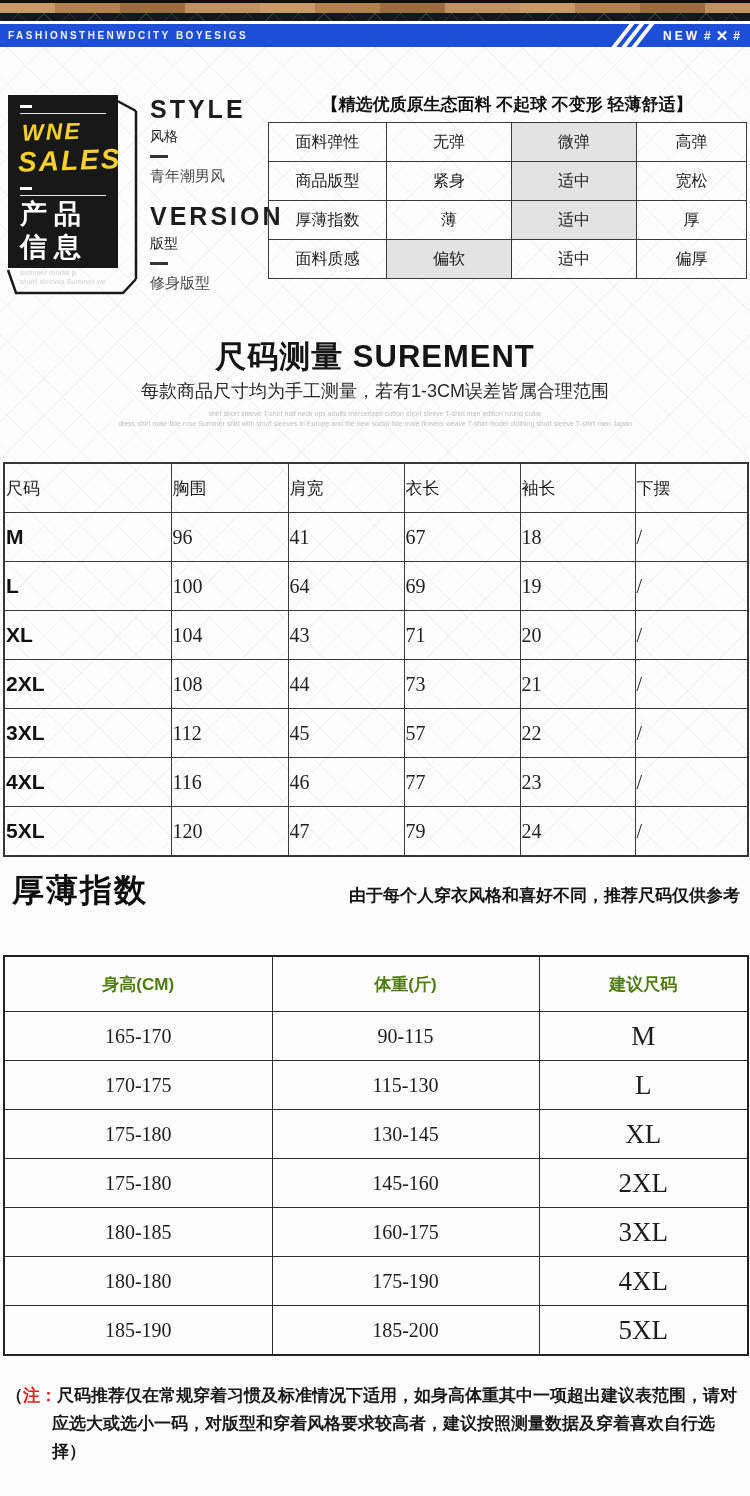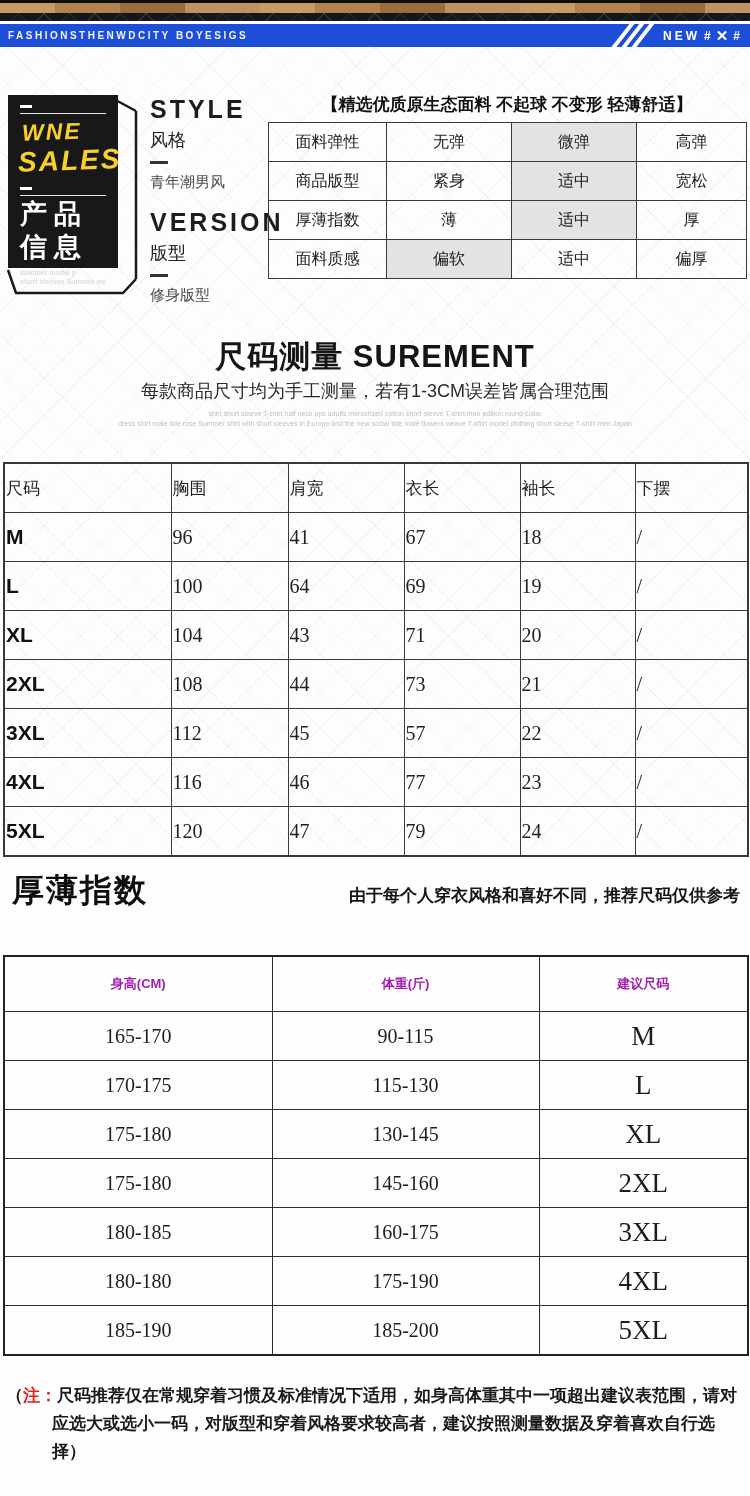--- a/index.html
+++ b/index.html
@@ -40,21 +40,21 @@
   .lb-line{width:86px;height:1px;background:#e8e8e8;margin:5px 0 0 12px;}
   .lb-wne{font-style:italic;font-weight:bold;color:#f8d02c;font-size:23px;letter-spacing:2px;
           margin:4px 0 0 14px;transform:rotate(-2deg);}
   .lb-sales{font-style:italic;font-weight:bold;color:#f8d02c;font-size:28px;letter-spacing:2px;
           margin:0 0 0 10px;transform:rotate(-2deg);}
   .lb-title{color:#fff;font-size:27px;font-weight:900;letter-spacing:7px;line-height:29px;margin:4px 0 0 12px;}
   .lb-small{color:#dcdcdc;font-size:7px;line-height:9px;margin:6px 0 0 12px;font-weight:bold;}
 
   .styleblock{position:absolute;left:150px;top:95px;width:110px;}
   .sb-en{font-size:25px;font-weight:800;letter-spacing:3px;color:#1d1d1d;}
-  .sb-zh{font-size:18px;color:#222;margin-top:4px;}
+  .sb-zh{font-size:14px;color:#222;margin-top:4px;}
   .sb-dash{width:18px;height:3px;background:#333;margin:9px 0;}
   .sb-val{font-size:15px;color:#4a4a4a;}
   .sb-gap{height:16px;}
 
   
   .fab-caption{position:absolute;left:268px;top:93px;width:478px;text-align:center;
                font-size:17px;font-weight:bold;color:#111;}
   table{border-collapse:collapse;}
   .fabtable{position:absolute;left:268px;top:122px;width:478px;table-layout:fixed;}
   .fabtable td{border:1px solid #3a3a3a;text-align:center;font-size:16px;color:#222;height:36px;background:transparent;}
@@ -75,21 +75,21 @@
   .sizetable th{font-size:17px;font-weight:500;color:#1e1e1e;}
   .sizetable td.num{font-family:"Liberation Serif",serif;font-size:20px;color:#222;}
   .sizetable td.sz{font-size:21px;font-weight:800;color:#111;}
 
   
   .rec-title{position:absolute;left:12px;top:869px;font-size:32px;font-weight:900;color:#0e0e0e;letter-spacing:2px;}
   .rec-note{position:absolute;right:10px;top:884px;font-size:17px;font-weight:bold;color:#141414;}
 
   .rectable{position:absolute;left:3px;top:955px;width:744px;table-layout:fixed;border:2px solid #222;}
   .rectable th,.rectable td{border:1px solid #2e2e2e;text-align:center;}
-  .rectable th{height:52px;font-size:13px;font-weight:600;color:#a21caf;}
+  .rectable th{height:52px;font-size:17px;font-weight:600;color:#4d7c0f;}
   .rectable td{height:46px;font-family:"Liberation Serif",serif;color:#1d1d1d;font-size:20px;}
   .rectable td.bigsz{font-size:27px;}
 
   
   .footnote{position:absolute;left:6px;top:1382px;width:738px;font-size:17px;font-weight:bold;
             color:#1a1a1a;line-height:28px;padding-left:46px;text-indent:-46px;box-sizing:border-box;}
   .fn-red{color:#e01f1f;}
 </style>
 </head>
 <body>

